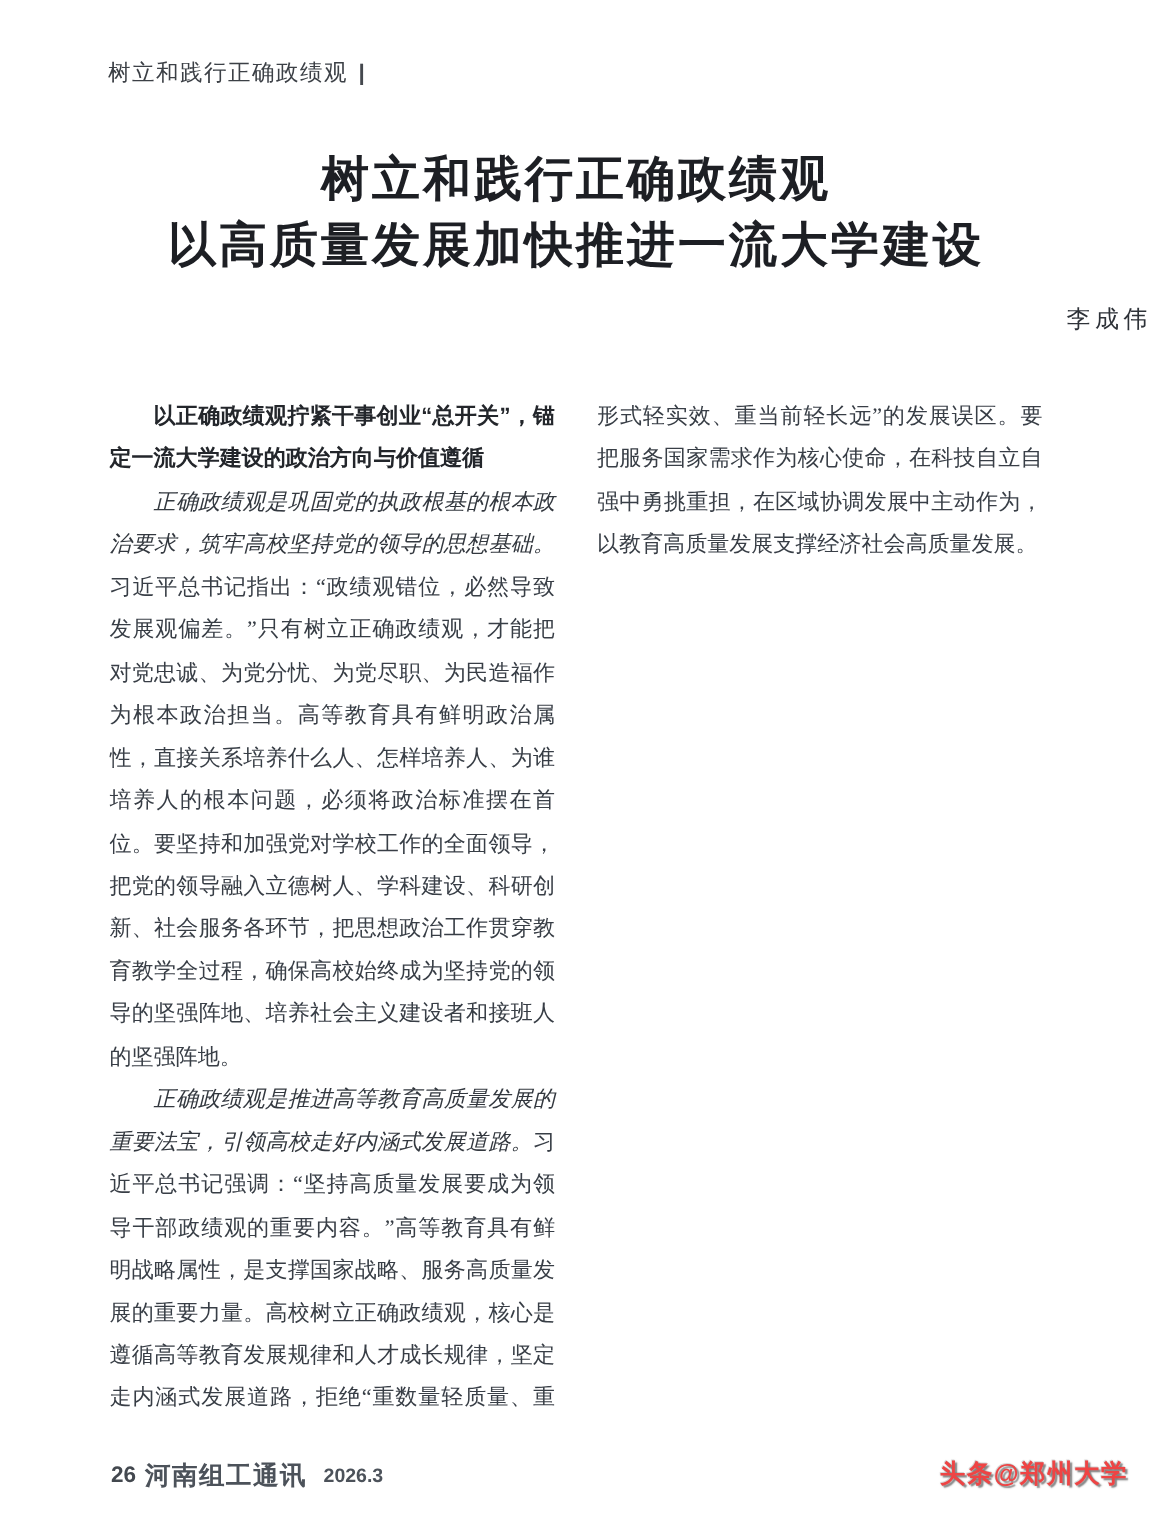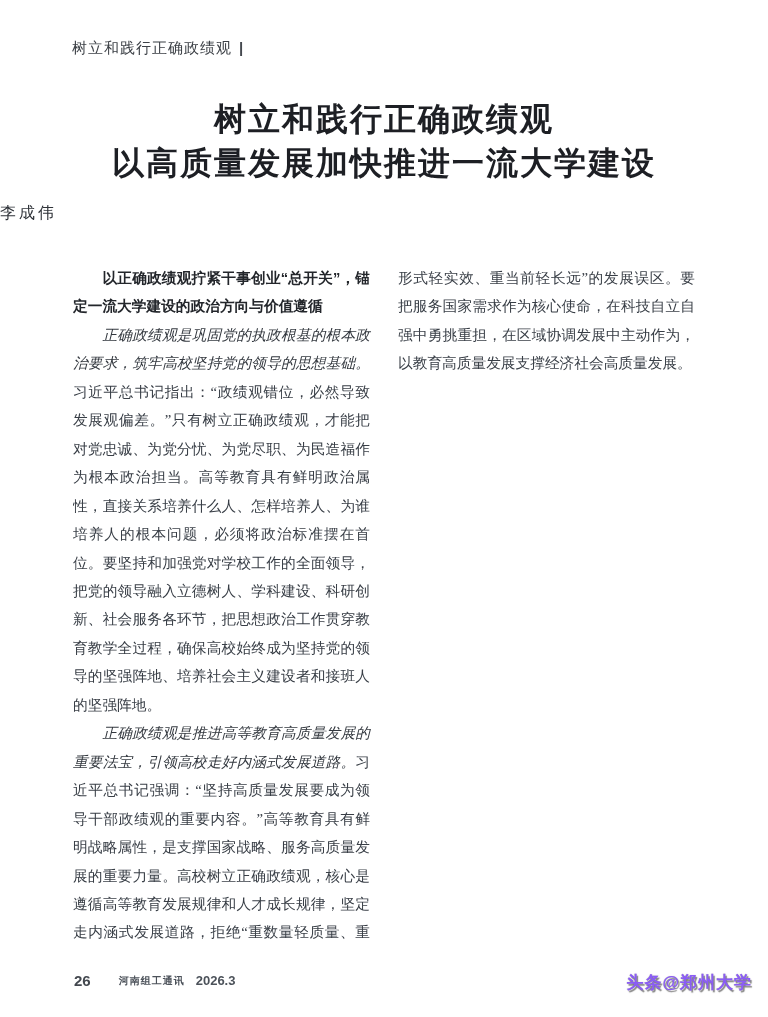--- a/index.html
+++ b/index.html
@@ -42,21 +42,21 @@
     color: #1d1f24;
     font-size: 32px;
     line-height: 44px;
     letter-spacing: 2px;
   }
   .author {
     position: absolute;
     top: 203px;
     left: 0;
     width: 768px;
-    text-align: left;
+    text-align: right;
     font-size: 16px;
     letter-spacing: 3px;
     color: #2e3238;
   }
   
   .article-body {
     position: absolute;
     top: 264px;
     left: 73px;
     width: 622px;
@@ -82,32 +82,32 @@
     position: absolute;
     top: 972px;
     left: 74px;
     display: flex;
     align-items: center;
     color: #4c525a;
     font-family: "Liberation Sans", "DejaVu Sans", sans-serif;
     font-weight: bold;
   }
   .footer .page-num { font-size: 15px; color: #43484f; }
-  .footer .journal { font-size: 10px; margin-left: 28px; letter-spacing: 1px; }
+  .footer .journal { font-size: 17px; margin-left: 6px; letter-spacing: 1px; }
   .footer .issue { font-size: 13px; margin-left: 11px; }
   
   .watermark {
     position: absolute;
     top: 971px;
     right: 16px;
     font-family: "Liberation Sans", "DejaVu Sans", sans-serif;
     font-weight: 700;
     font-size: 17px;
     letter-spacing: 1px;
-    color: #8b5cf6;
+    color: #ef4444;
     text-shadow: 1.5px 1.5px 1px rgba(110,110,110,0.85),
                  -0.5px -0.5px 0 rgba(170,170,170,0.4),
                  0 0 1px rgba(140,140,140,0.5);
     white-space: nowrap;
   }
 </style>
 </head>
 <body>
 
 <div class="page">

